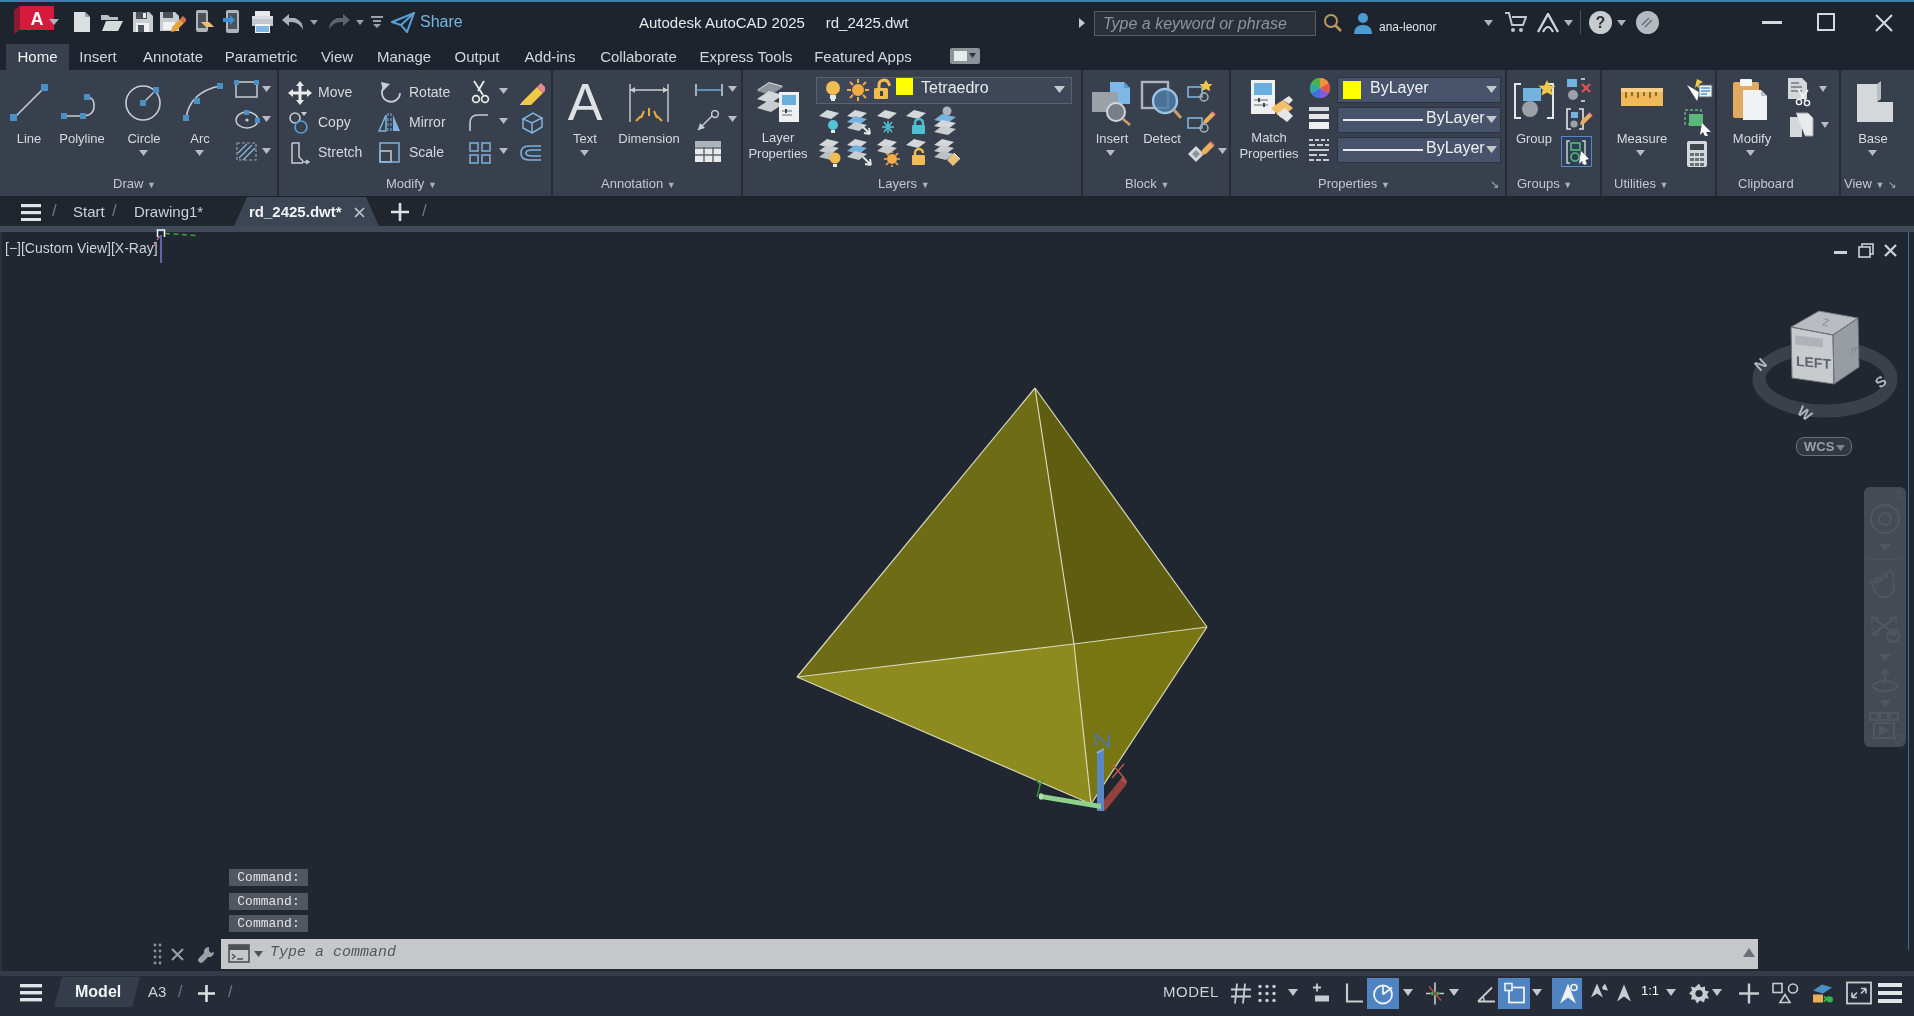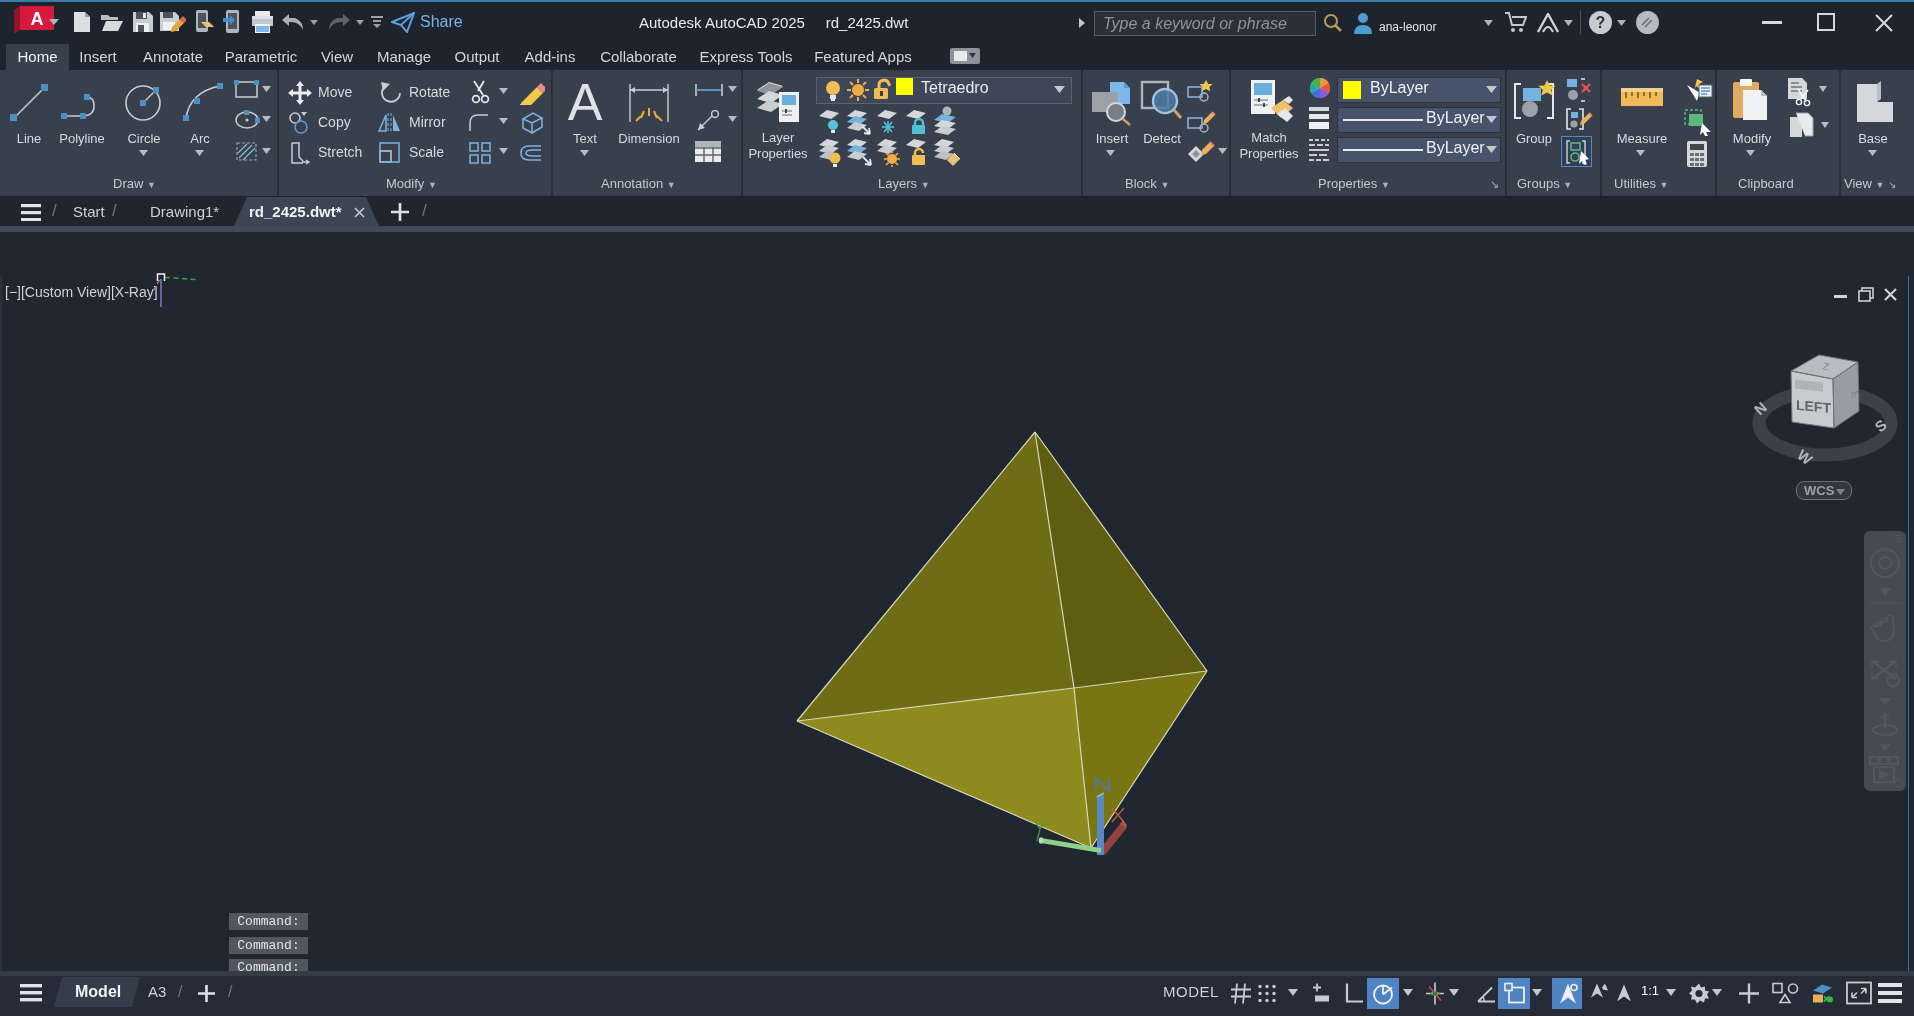--- a/index.html
+++ b/index.html
@@ -19,21 +19,21 @@
 .plabel { position:absolute; top:106px; height:20px; color:#c3c9d1; font-size:13px; white-space:nowrap; }
 .plabel .dn { color:#aab1ba; font-size:9px; }
 .biglabel { position:absolute; color:#d6dade; font-size:13px; text-align:center; white-space:nowrap; }
 .rowlabel { position:absolute; color:#d6dade; font-size:14px; white-space:nowrap; }
 
 #filetabs { position:absolute; top:197px; left:0; width:1914px; height:29px; background:#20252e; }
 #strip { position:absolute; top:226px; left:0; width:1914px; height:6px; background:#414a58; }
 .ftxt { position:absolute; top:0; height:29px; line-height:29px; font-size:15px; color:#ccd1d6; }
 .fslash { position:absolute; top:4px; height:21px; width:12px; color:#6e7681; font-size:17px; }
 
-#canvas { position:absolute; top:232px; left:0; width:1914px; height:739px; background:#212731;margin-top:44px; }
+#canvas { position:absolute; top:232px; left:0; width:1914px; height:739px; background:#212731; }
 #canvas .border-l { position:absolute; left:0; top:0; width:2px; height:739px; background:#2b323d; }
 #canvas .border-r { position:absolute; left:1908px; top:0; width:1px; height:718px; background:#35709e; }
 #vplabel { position:absolute; left:5px; top:8px; color:#ced2d6; font-size:14px; }
 
 .cmdchip { position:absolute; left:229px; width:79px; height:17px; background:rgba(90,96,103,0.85);
   color:#e2e4e6; font-family:"Liberation Mono", monospace; font-size:13px; line-height:17px; text-align:center; }
 #cmdrow { position:absolute; left:146px; top:707px; width:1612px; height:30px; }
 #cmdbar { position:absolute; left:75px; top:0; width:1537px; height:30px; background:#c5c7c9; }
 
 #statusbar { position:absolute; top:971px; left:0; width:1914px; height:45px; background:#252c37; }
@@ -712,21 +712,21 @@
 </div>
 <div id="filetabs">
   <svg class="abs" style="left:21px;top:7px" width="20" height="17" viewBox="0 0 20 17">
     <rect x="0" y="0" width="20" height="3.2" fill="#e2e5e7"></rect>
         <rect x="0" y="7" width="20" height="3.2" fill="#e2e5e7"></rect>
         <rect x="0" y="14" width="20" height="3.2" fill="#e2e5e7"></rect>
   </svg>
   <div class="fslash" style="left:52px">/</div>
   <div class="ftxt" style="left:73px">Start</div>
   <div class="fslash" style="left:112px">/</div>
-  <div class="ftxt" style="left:150px">Drawing1*</div>
+  <div class="ftxt" style="left:134px">Drawing1*</div>
   <svg class="abs" style="left:234px;top:0" width="145" height="29">
         <polygon points="13,0 132,0 145,29 0,29" fill="#3c4553"></polygon>
       </svg>
   <div class="ftxt" style="left:249px;font-weight:bold;color:#f0f2f4">rd_2425.dwt*</div>
   <svg class="abs" style="left:354px;top:10px" width="11" height="11" viewBox="0 0 11 11">
         <path d="M1 1 L10 10 M10 1 L1 10" stroke="#c3c8cd" stroke-width="1.6"></path>
       </svg>
   <svg class="abs" style="left:390px;top:5px" width="20" height="20" viewBox="0 0 20 20">
         <path d="M10 1 V19 M1 10 H19" stroke="#dfe2e5" stroke-width="2.6"></path>
       </svg>

